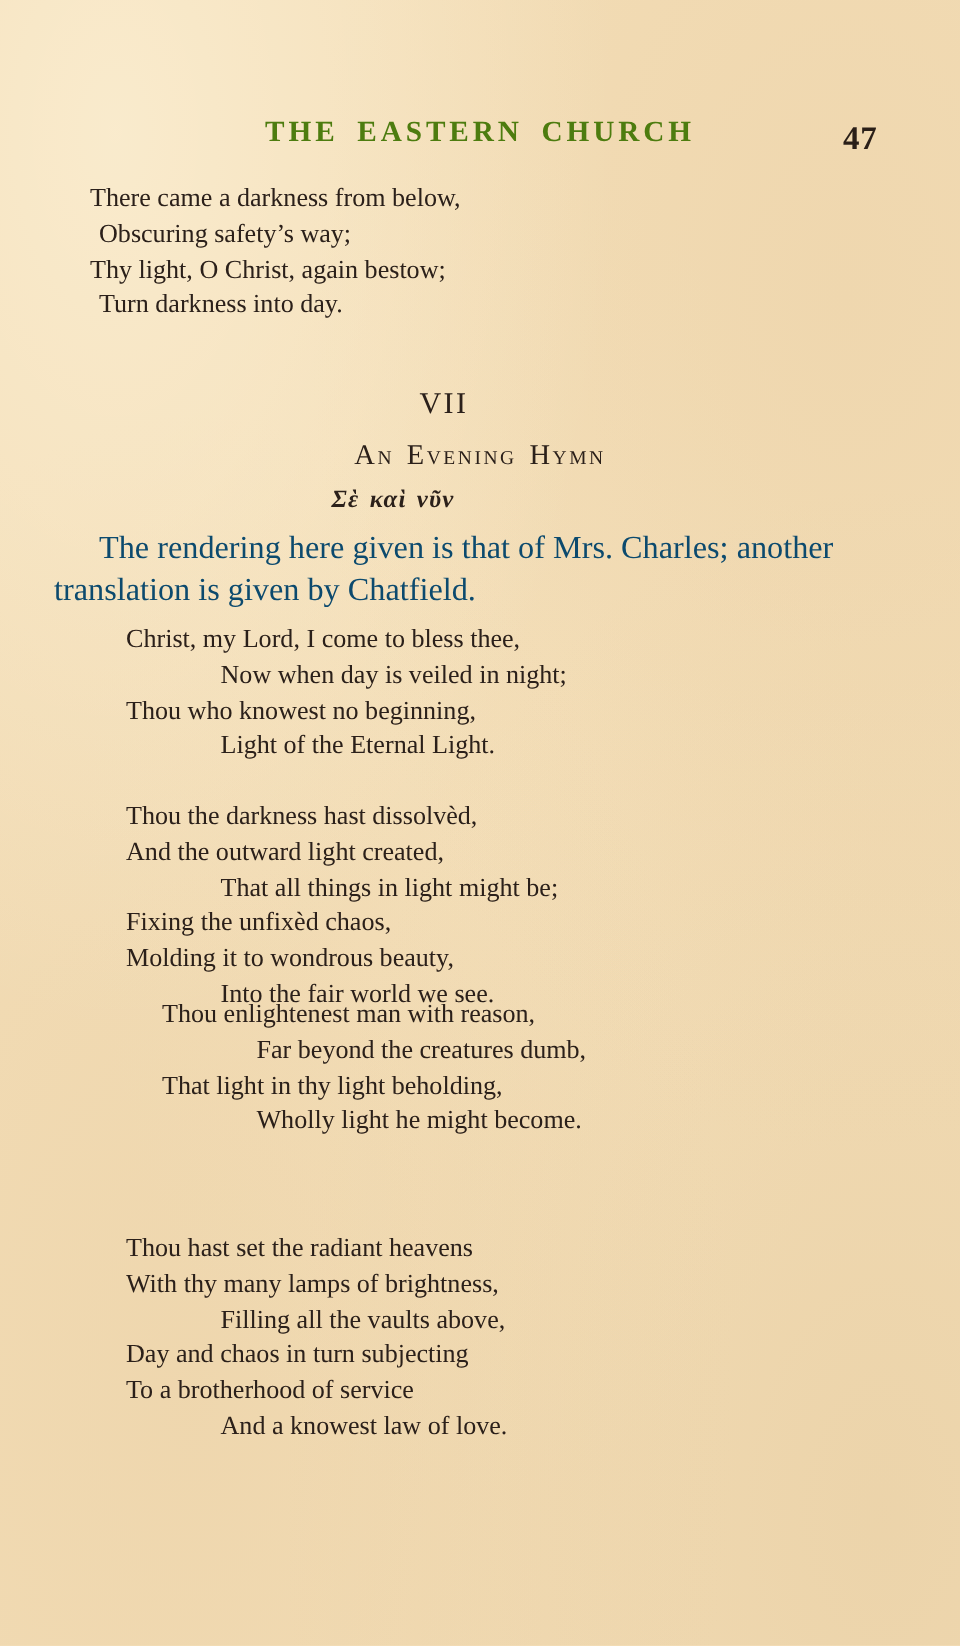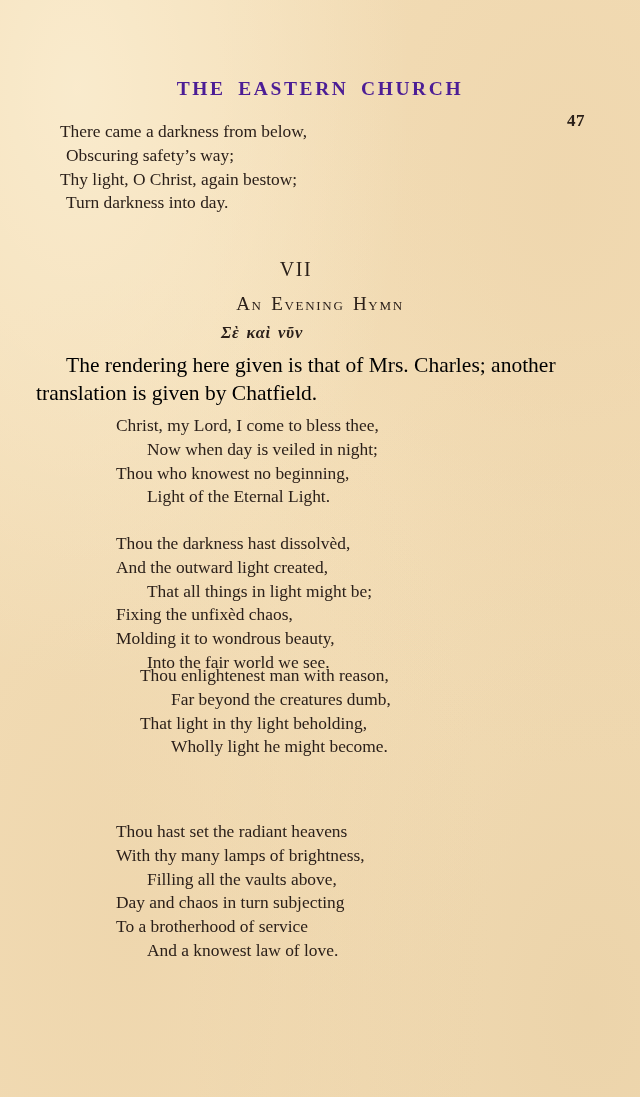--- a/index.html
+++ b/index.html
@@ -47,50 +47,49 @@
   .head-title {
     position: absolute;
     left: 0;
     width: 640px;
     top: 0;
     text-align: center;
     font-weight: bold;
     font-size: 19.5px;
     letter-spacing: 2.6px;
     word-spacing: 5px;
-    color: #4c1d95;
+    color: #4d7c0f;
   }
   .head-folio {
     position: absolute;
     right: 55px;
     top: 1px;
     font-weight: bold;
-    font-size: 17px;
+    font-size: 22px;
     letter-spacing: 0.5px;
     color: #2a1f18;
-    margin-top: 32px;
   }
 
   
   .verse {
     position: absolute;
     left: 0;
     width: 640px;
   }
   .verse .line {
     font-size: 17.4px;
     line-height: 23.8px;
     white-space: pre;
     color: #2b201a;
   }
   .verse.stanza-open .line { padding-left: 60px; }
   .verse.stanza-open .line.ind { padding-left: 66px; }
 
   
-  .verse.hymn .line { padding-left: 116px; }
+  .verse.hymn .line { padding-left: 84px; }
   .verse.hymn .line.ind { padding-left: 147px; }
 
   
   .sec-num {
     position: absolute;
     top: 258px;
     left: 0;
     width: 592px;
     text-align: center;
     font-size: 20px;
@@ -122,21 +121,21 @@
 
   
   .note {
     position: absolute;
     top: 352px;
     left: 36px;
     width: 576px;
     font-size: 21.5px;
     line-height: 27.5px;
     text-indent: 30px;
-    color: #000000;
+    color: #0c4a6e;
   }
 </style>
 </head>
 <body>
 
 <div class="page">
   <div class="paper-texture"></div>
 
   <div class="running-head">
     <div class="head-title">THE EASTERN CHURCH</div>

